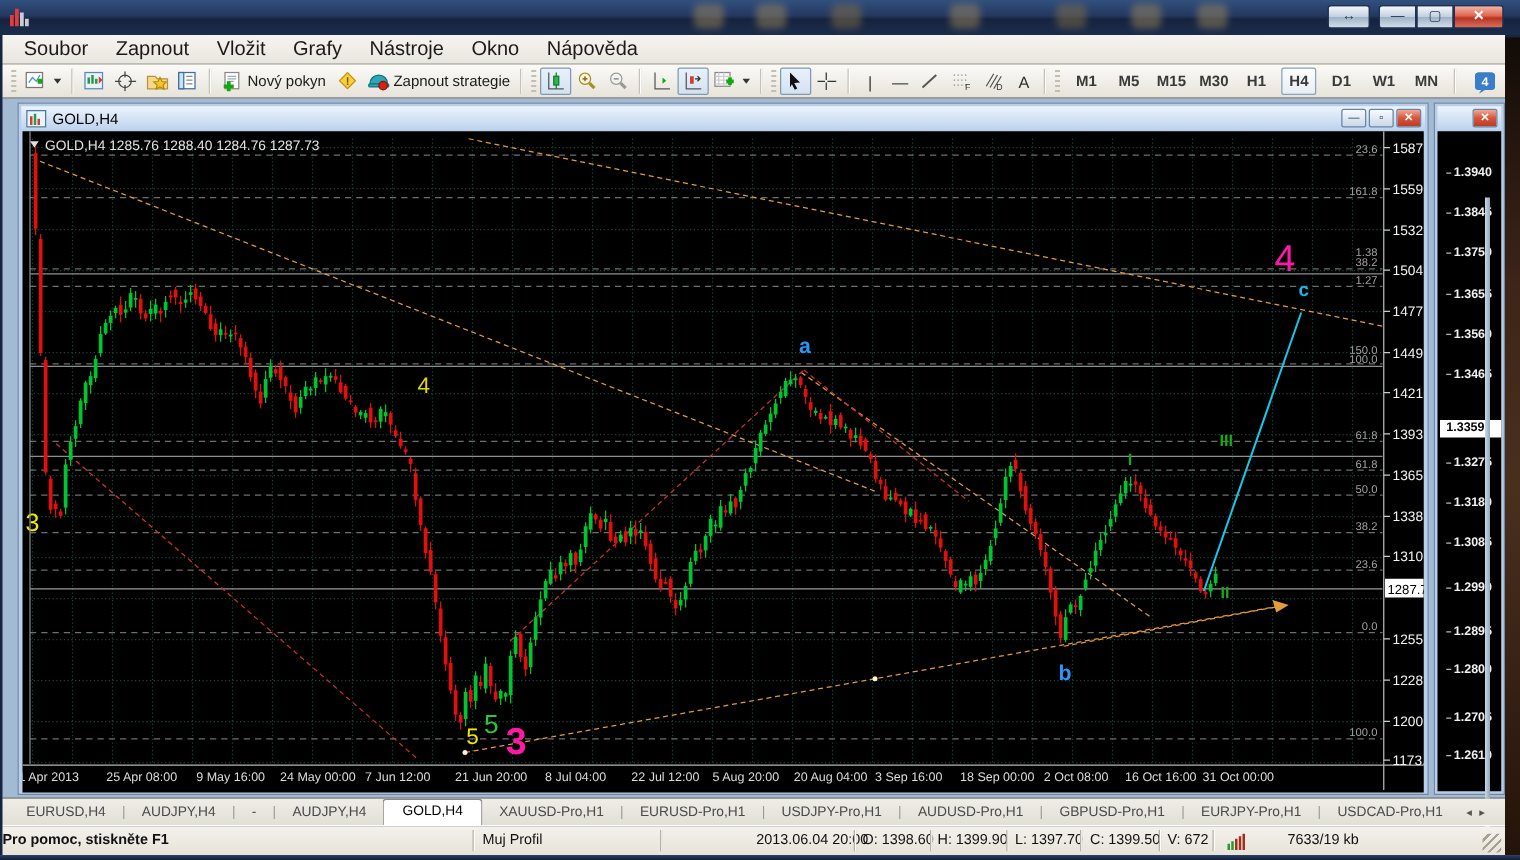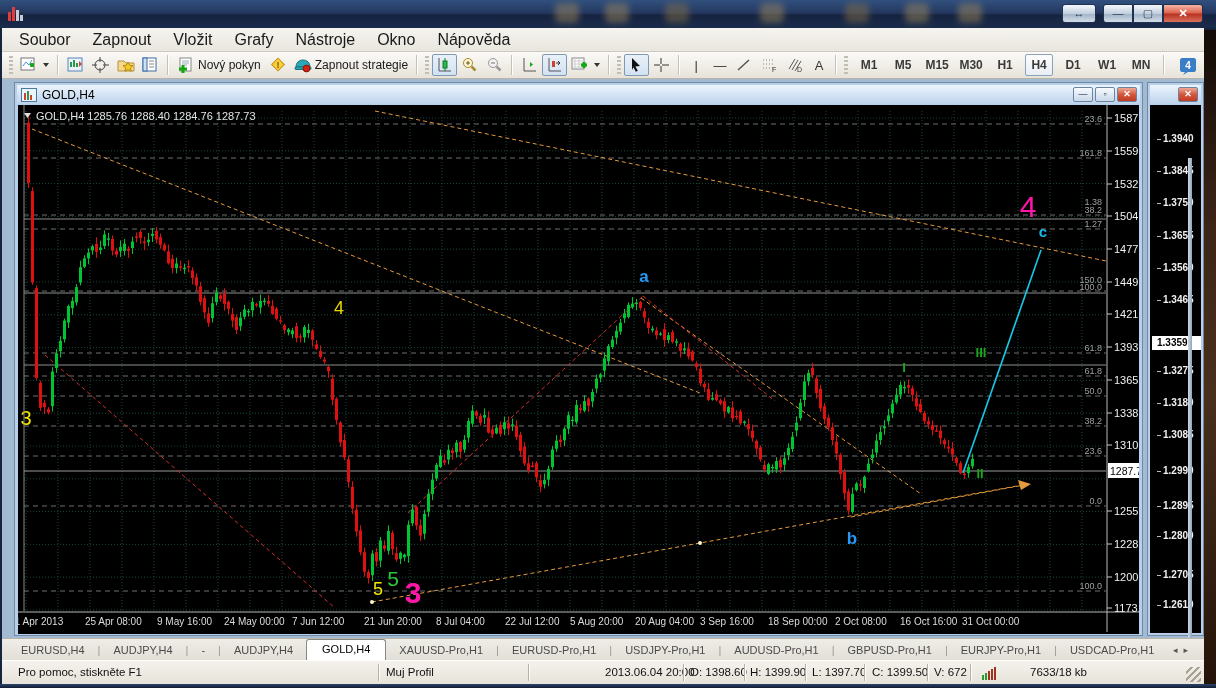--- a/index.html
+++ b/index.html
@@ -1050,21 +1050,21 @@
       <div class="tab">GBPUSD-Pro,H1</div>
       <span class="tabsep">|</span>
       <div class="tab">EURJPY-Pro,H1</div>
       <span class="tabsep">|</span>
       <div class="tab">USDCAD-Pro,H1</div>
       <div id="tab-arrows">◂▸</div>
   </div>
 
   <div id="statusbar">
     <div id="resize-grip"></div>
-  <div class="st" style="left: 16px;">Pro pomoc, stiskněte F1</div>
+  <div class="st" style="left: 0; font-weight: bold;">Pro pomoc, stiskněte F1</div>
       <div class="stsep" style="left: 376px;"></div>
       <div class="st" style="left: 384px;">Muj Profil</div>
       <div class="stsep" style="left: 526px;"></div>
       <div class="st" style="left: 603px;">2013.06.04 20:00</div>
       <div class="stsep" style="left: 681px;"></div>
       <div class="st" style="left: 688px;">O: 1398.60</div>
       <div class="stsep" style="left: 742px;"></div>
       <div class="st" style="left: 748px;">H: 1399.90</div>
       <div class="stsep" style="left: 803px;"></div>
       <div class="st" style="left: 810px;">L: 1397.70</div>
@@ -1073,17 +1073,17 @@
       <div class="stsep" style="left: 925px;"></div>
       <div class="st" style="left: 932px;">V: 672</div>
       <div class="stsep" style="left: 968px;"></div>
       <div id="conn-icon" style="left: 980px;">
         <i style="height: 5px; background: rgb(42, 154, 42);"></i>
         <i style="height: 7px; background: rgb(42, 154, 42);"></i>
         <i style="height: 9px; background: rgb(160, 48, 32);"></i>
         <i style="height: 11px; background: rgb(160, 48, 32);"></i>
         <i style="height: 13px; background: rgb(160, 48, 32);"></i>
       </div>
-      <div class="st" style="left: 1028px;">7633/18 kb</div>
+      <div class="st" style="left: 1028px;">7633/19 kb</div>
     </div>
 
   <div id="bottom-border"></div>
 </div>
 
 </body></html>

